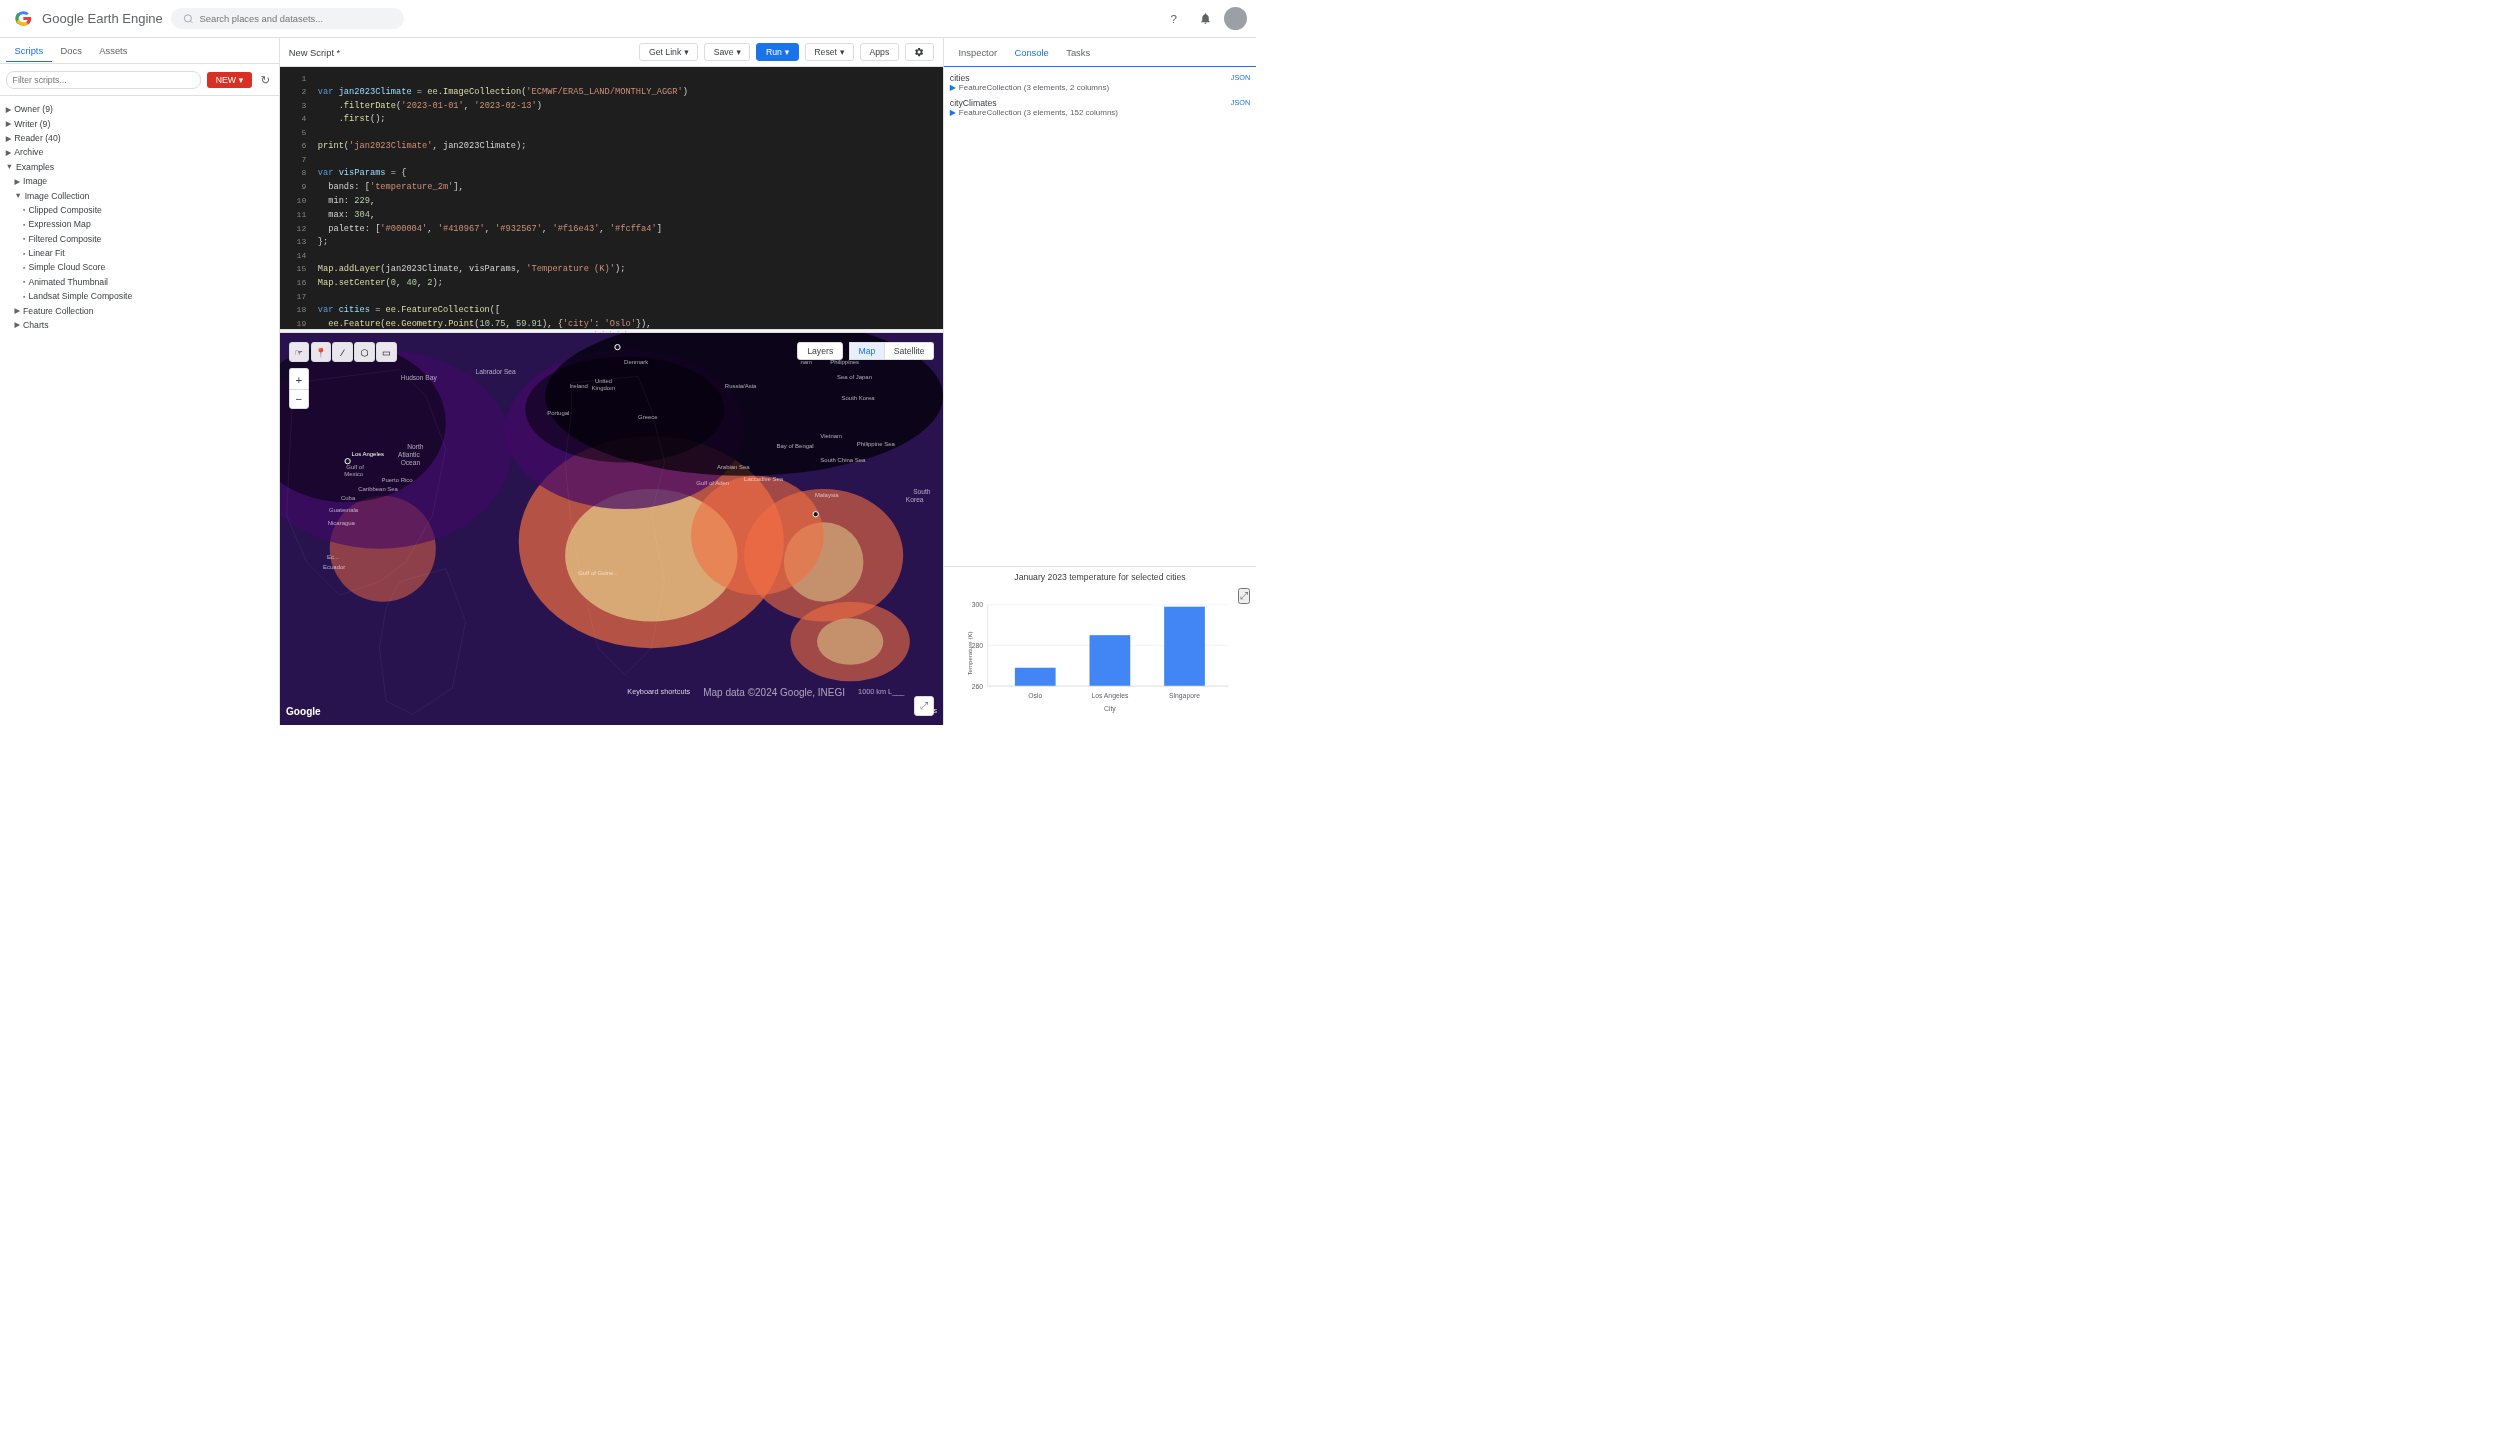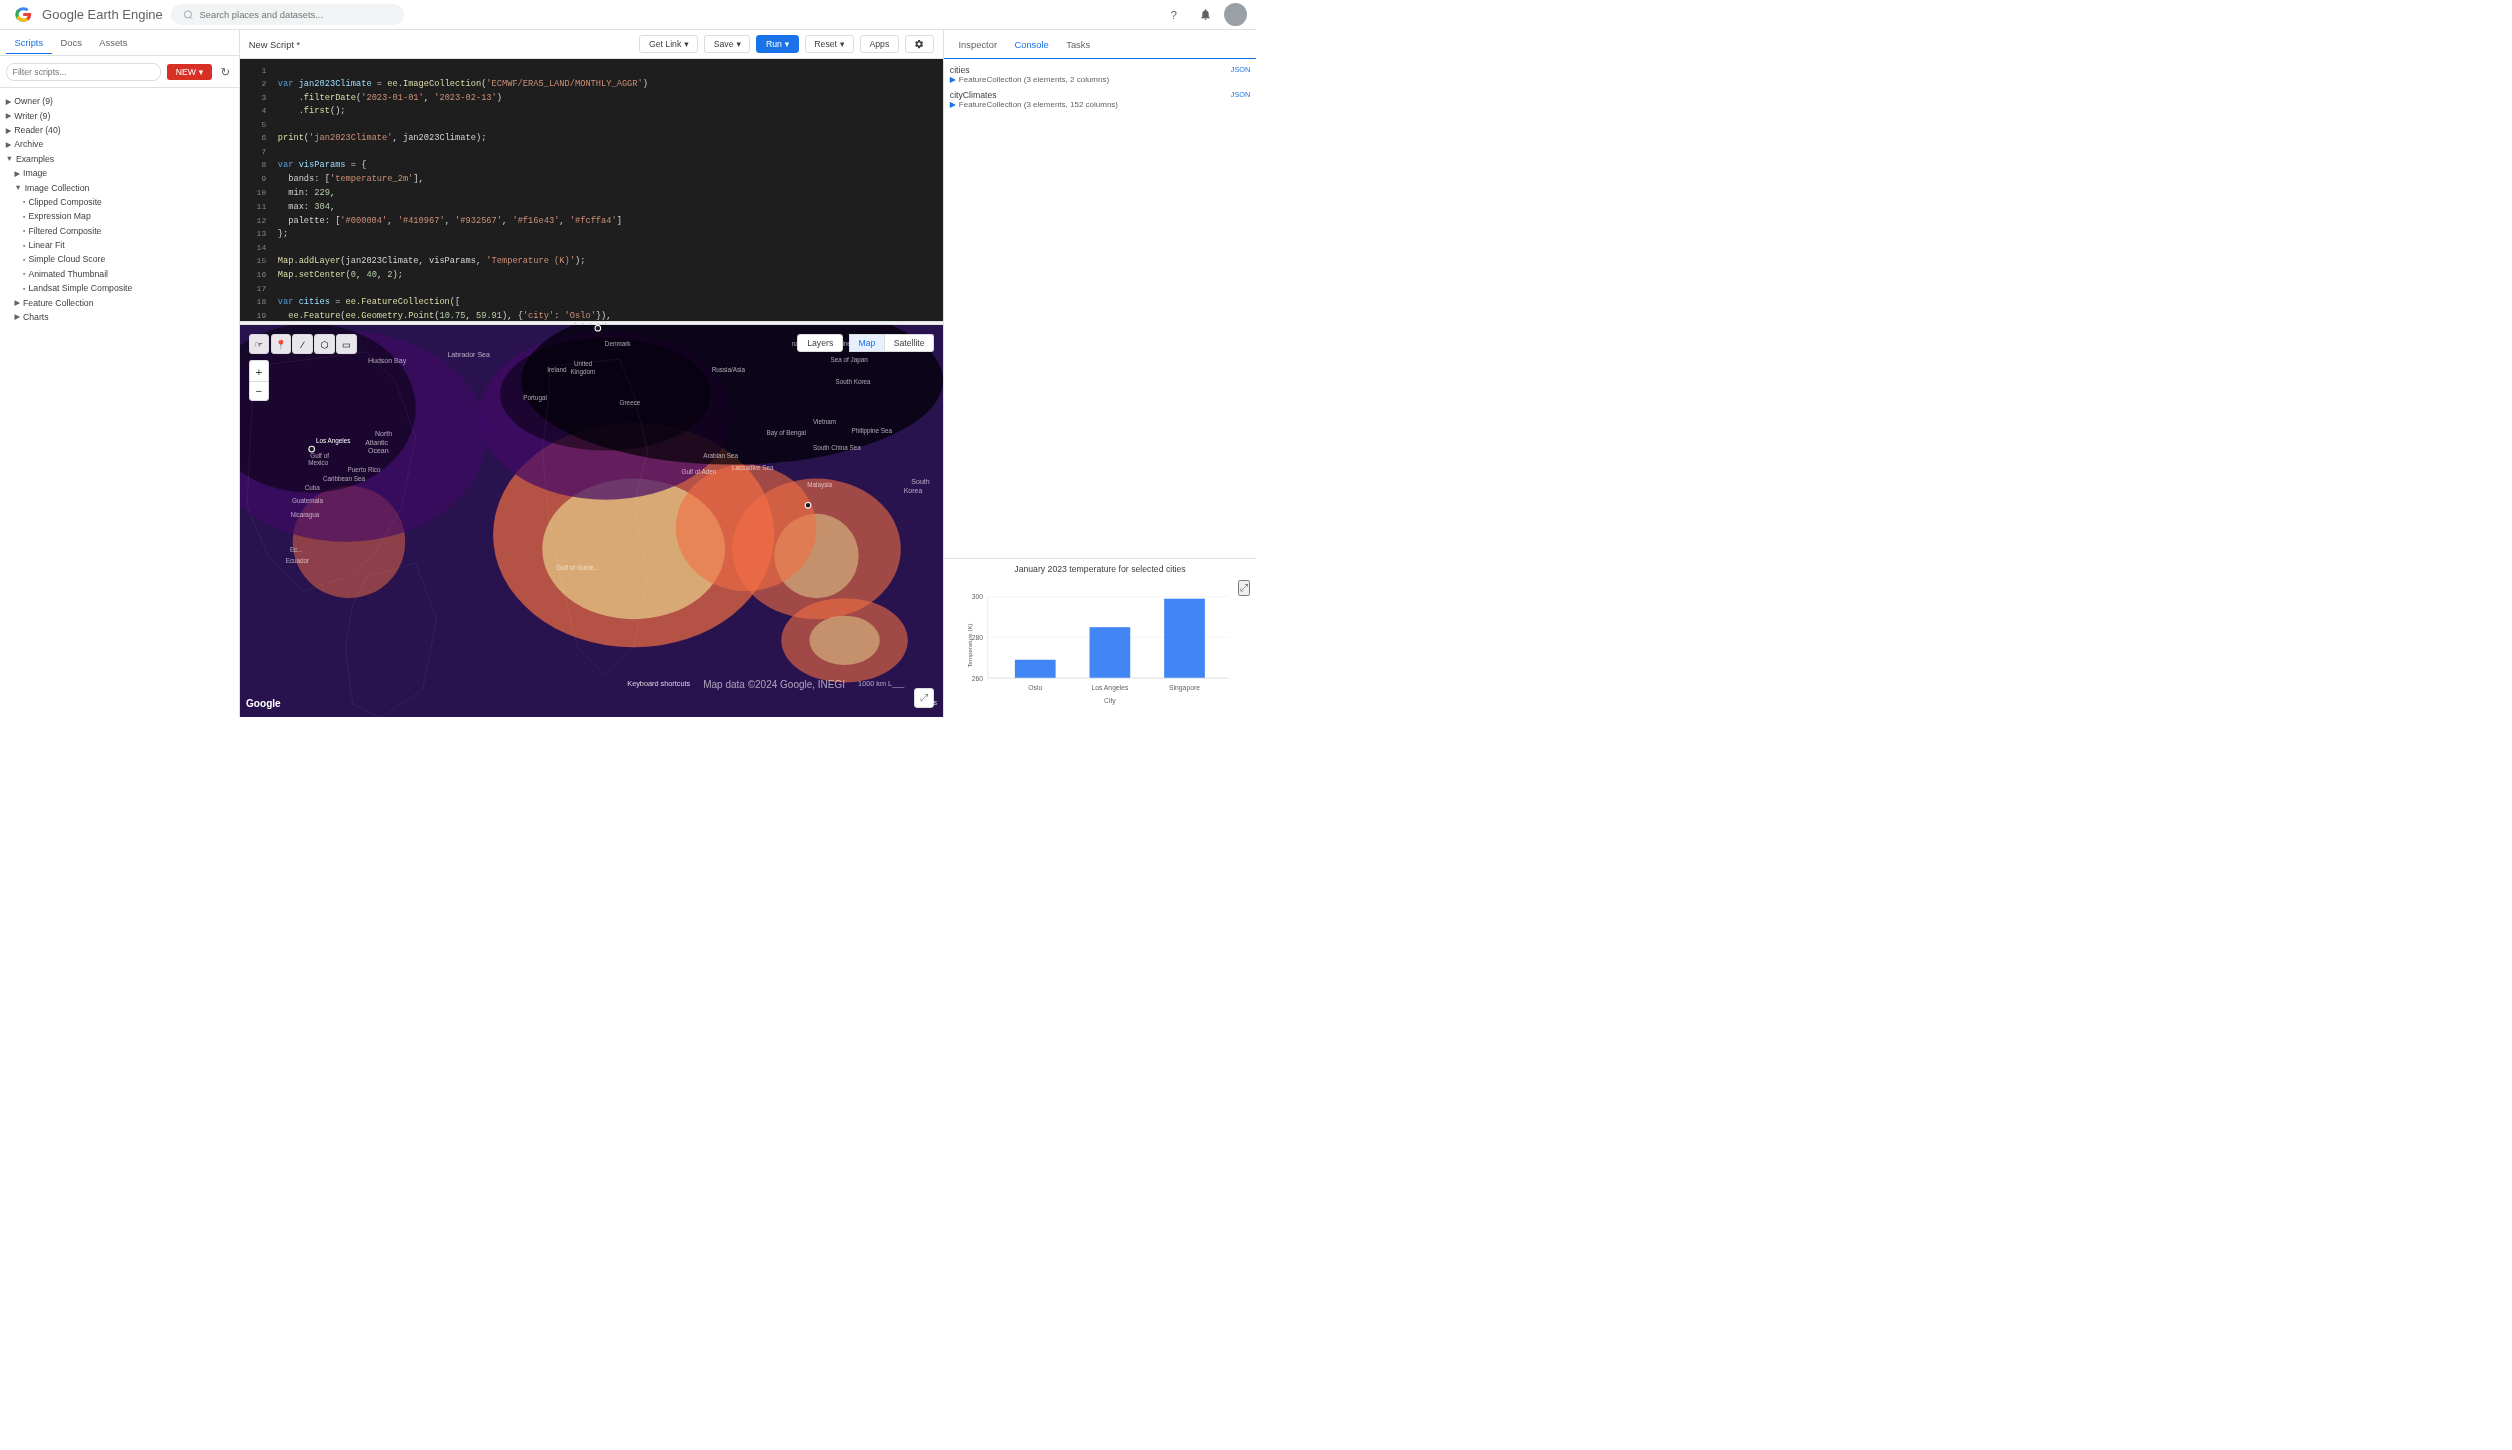--- a/index.html
+++ b/index.html
@@ -2,21 +2,21 @@
 <html style="font-size:11.6px"><head>
   <meta charset="utf-8">
   <style>
     * { box-sizing: border-box; margin: 0; padding: 0; }
     body { font-family: 'Arial', sans-serif; font-size: 9.4px; background: #fff; overflow: hidden; width: 1256px; height: 725px; }
 
     
     #header {
       display: flex;
       align-items: center;
-      height: 30px;
+      height: 38px;
       background: #fff;
       border-bottom: 0.7px solid #e0e0e0;
       padding: 0 8.7px;
       gap: 8.7px;
     }
     #logo { display: flex; align-items: center; gap: 4.4px; }
     #logo-img { width: 29px; height: 29px; }
     #logo-text { font-size: 13px; color: #5f6368; font-weight: 400; }
     #search-bar {
       display: flex;
@@ -54,21 +54,21 @@
       display: flex; align-items: center; justify-content: center;
       color: white;
       font-size: 10.2px;
     }
 
     
     #main { display: flex; height: calc(725px - 38px); }
 
     
     #left-panel {
-      width: 240px;
+      width: 280px;
       background: #fff;
       border-right: 0.7px solid #e0e0e0;
       display: flex;
       flex-direction: column;
       flex-shrink: 0;
     }
     #left-tabs {
       display: flex;
       align-items: center;
       border-bottom: 0.7px solid #e0e0e0;

